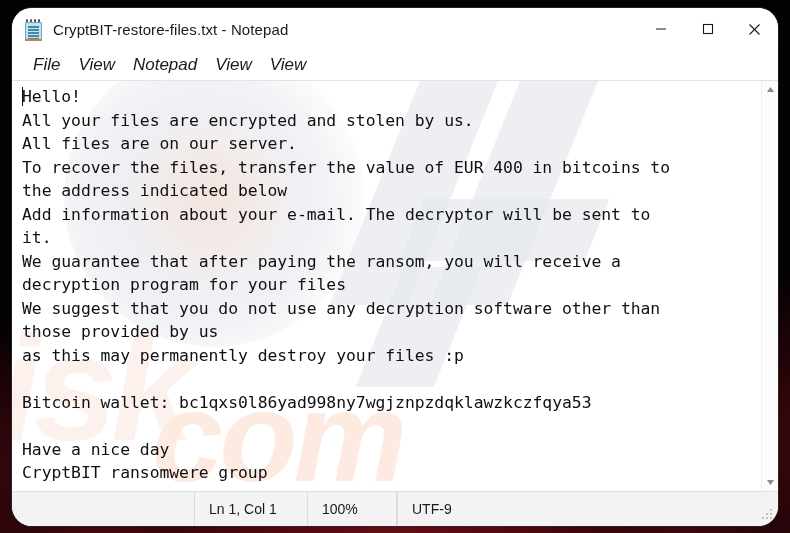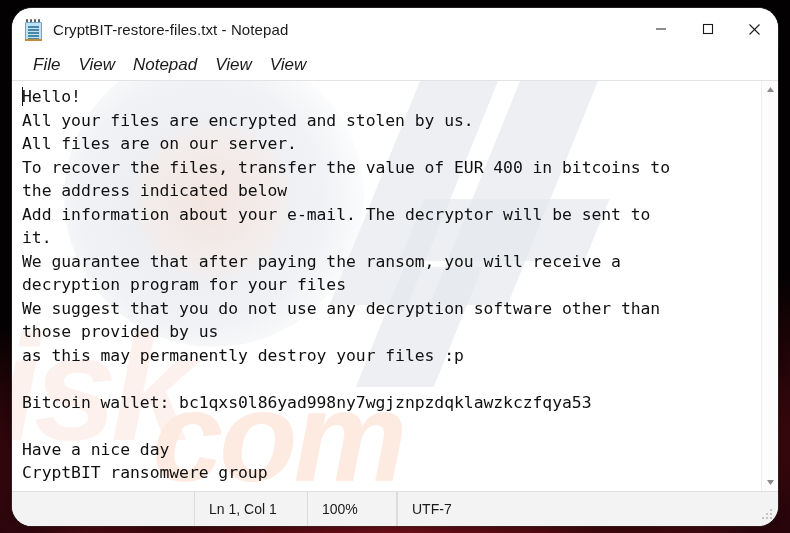--- a/index.html
+++ b/index.html
@@ -363,21 +363,21 @@
     </div>
 
     <div id="statusbar">
       <div id="sb-spacer-left"></div>
       <div class="sb-sep"></div>
       <div class="sb-cell" id="sb-ln">Ln 1, Col 1</div>
       <div class="sb-sep"></div>
       <div class="sb-cell" id="sb-zoom">100%</div>
       <div class="sb-sep"></div>
       <div class="sb-sep"></div>
-      <div class="sb-cell" id="sb-enc">UTF-7</div>
+      <div class="sb-cell" id="sb-enc">UTF-9</div>
 
       <div id="resize-grip">
         <i style="left:9px; top:0px"></i>
         <i style="left:5px; top:4px"></i>
           <i style="left:9px; top:4px"></i>
         <i style="left:1px; top:8px"></i>
           <i style="left:5px; top:8px"></i>
           <i style="left:9px; top:8px"></i>
       </div>
     </div>

